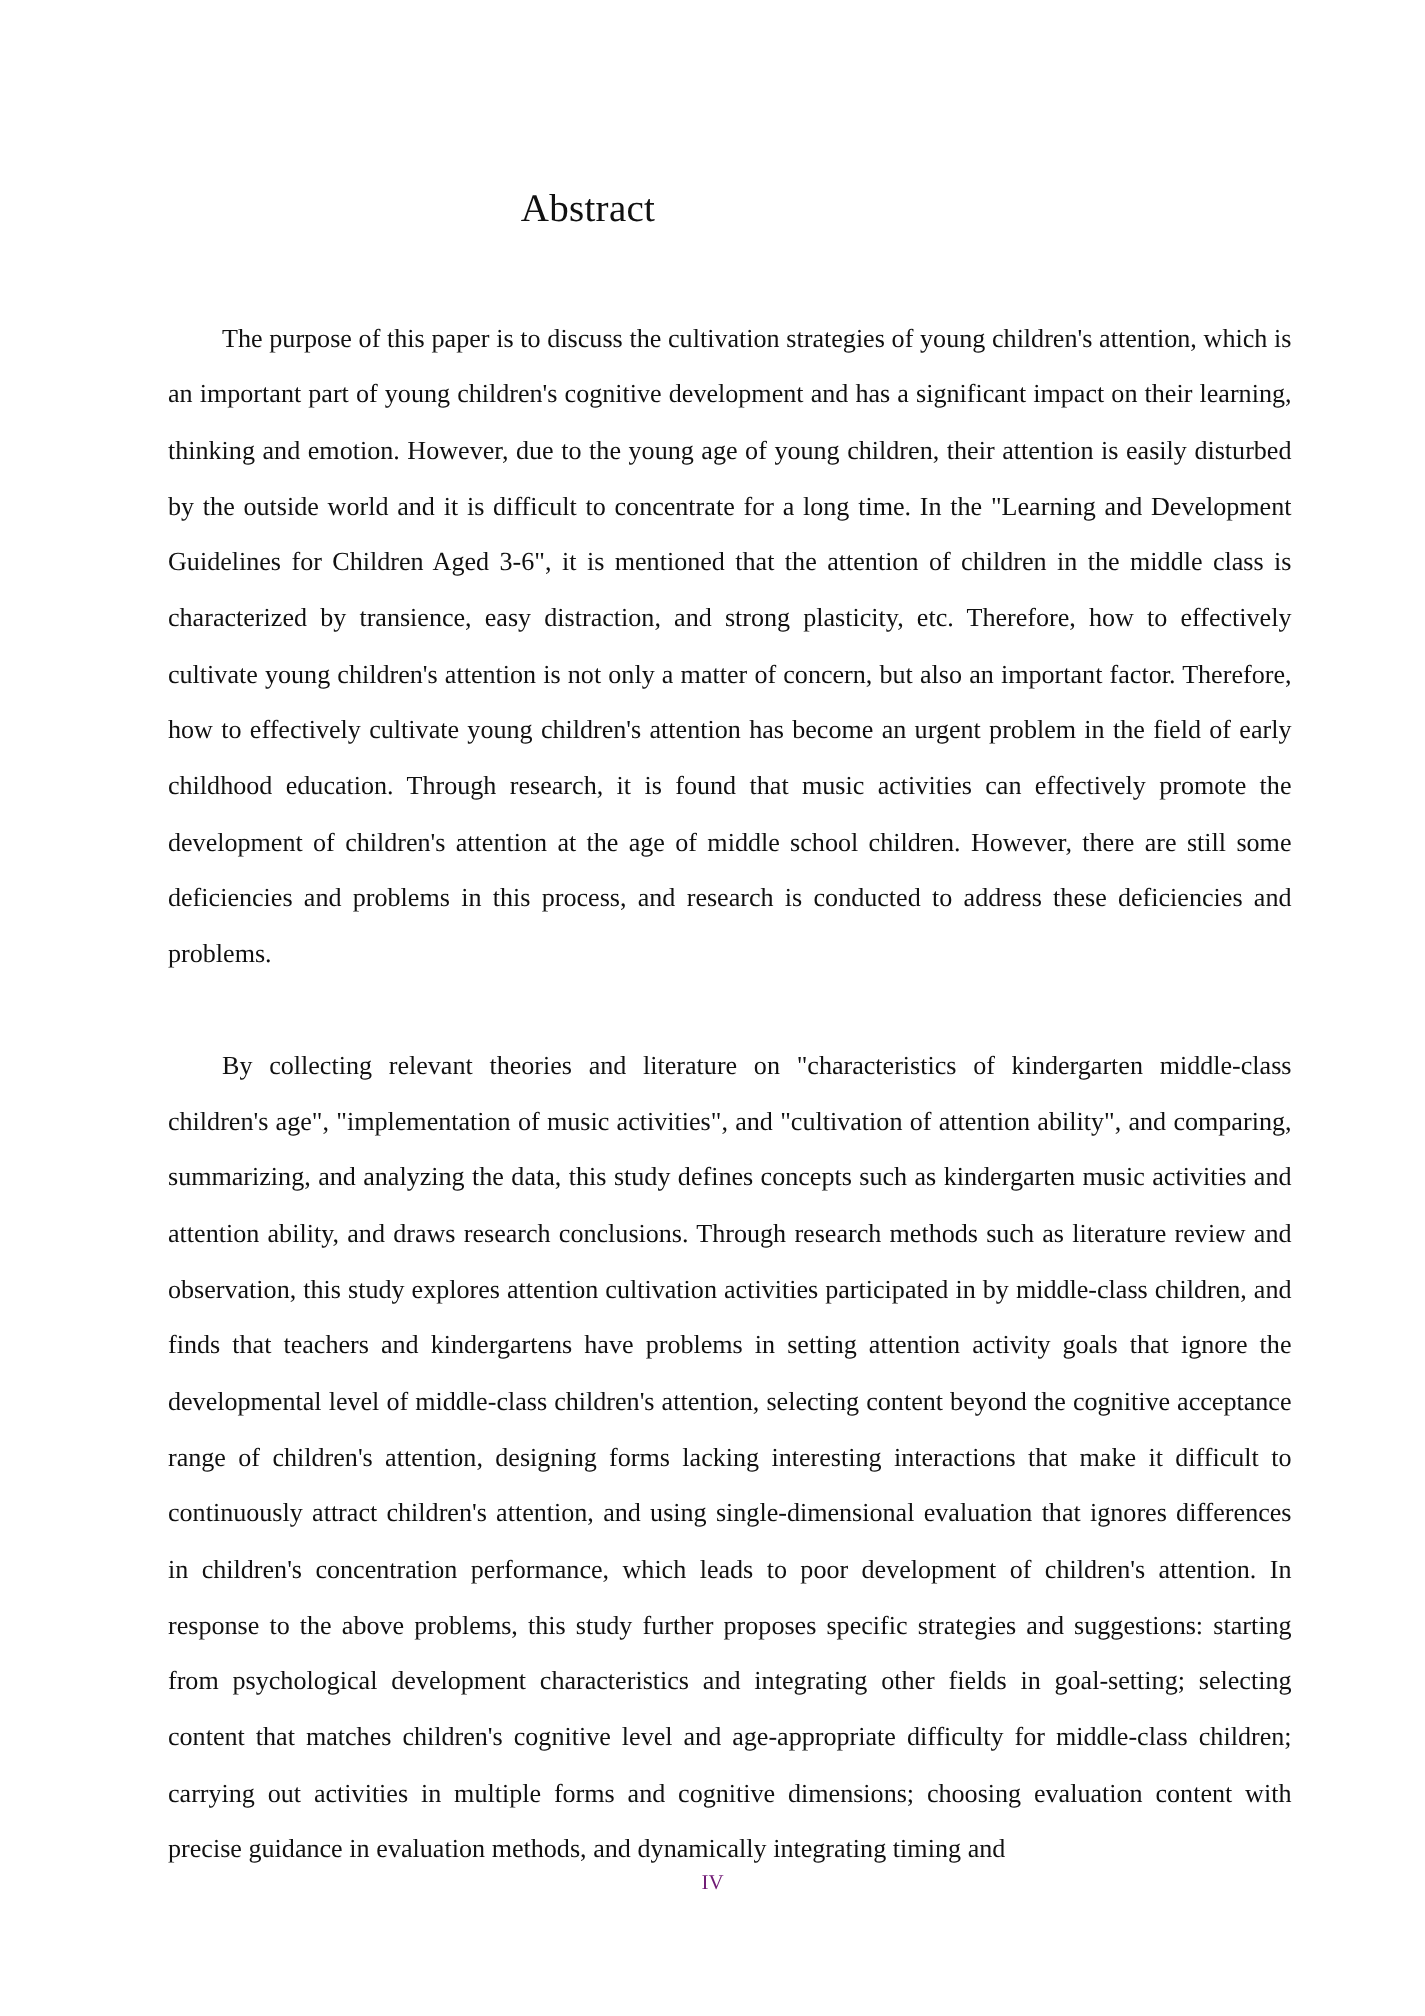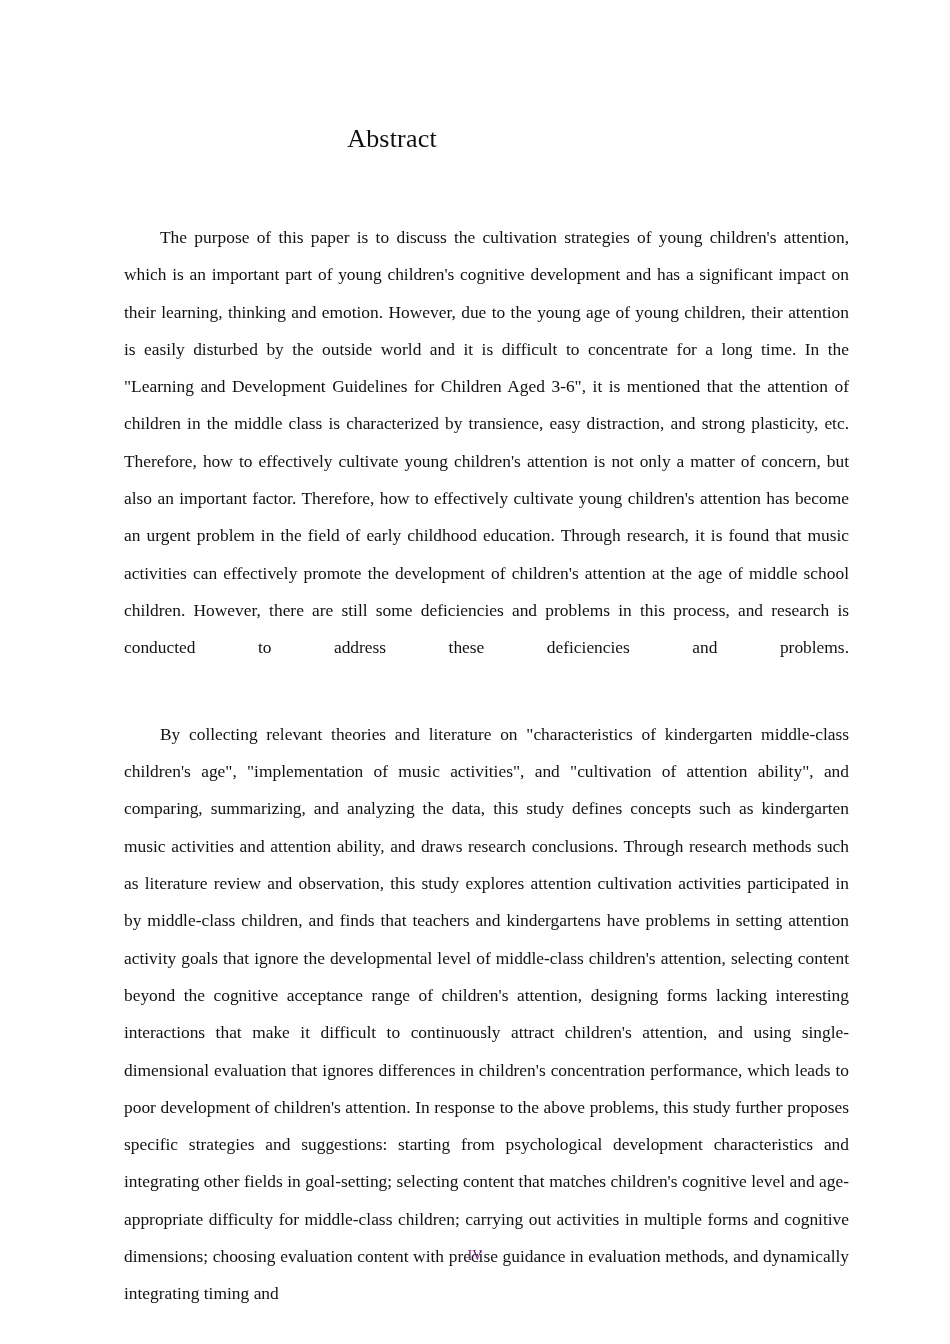--- a/index.html
+++ b/index.html
@@ -42,21 +42,21 @@
 
   
   .body-block {
     position: absolute;
     top: 207px;
     left: 112px;
     width: 749px;
   }
 
   .para {
-    margin: 12px;
+    margin: 0;
     font-size: 17.4px;
     line-height: 37.3px;
     text-align: justify;
     text-justify: inter-word;
     text-indent: 36px;
     color: #111111;
     hyphens: none;
     word-spacing: 0.1px;
   }
 

